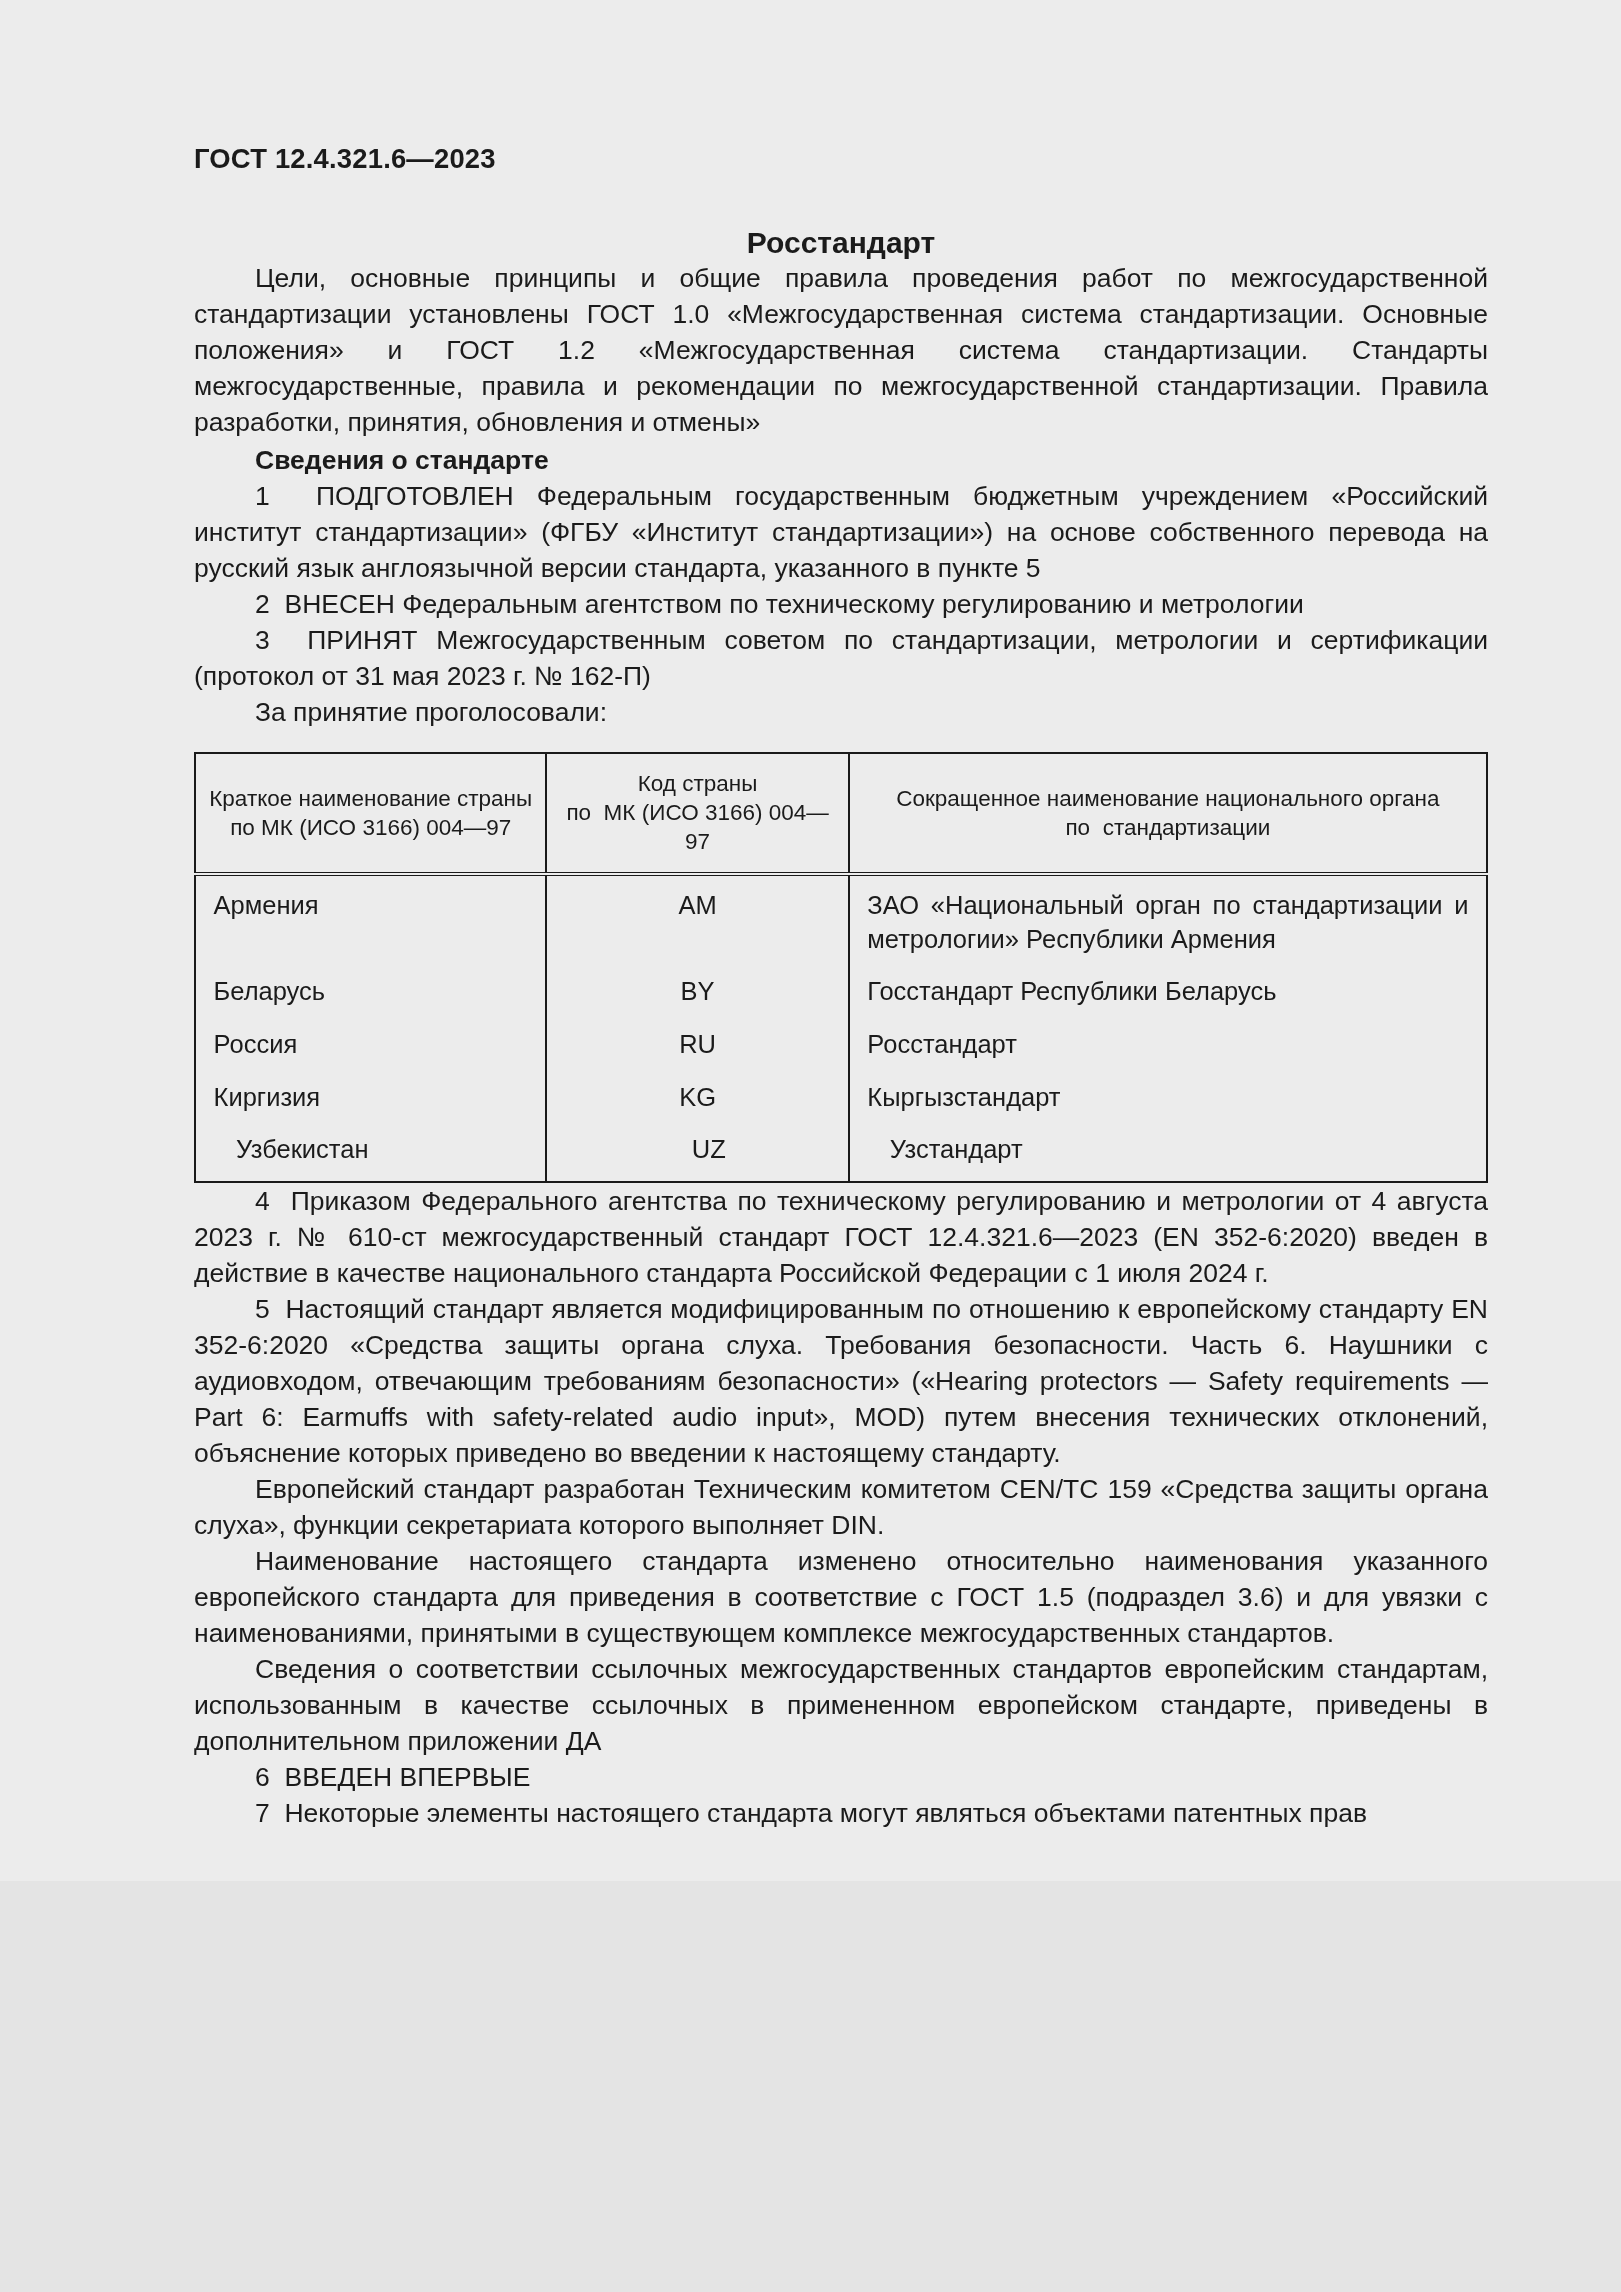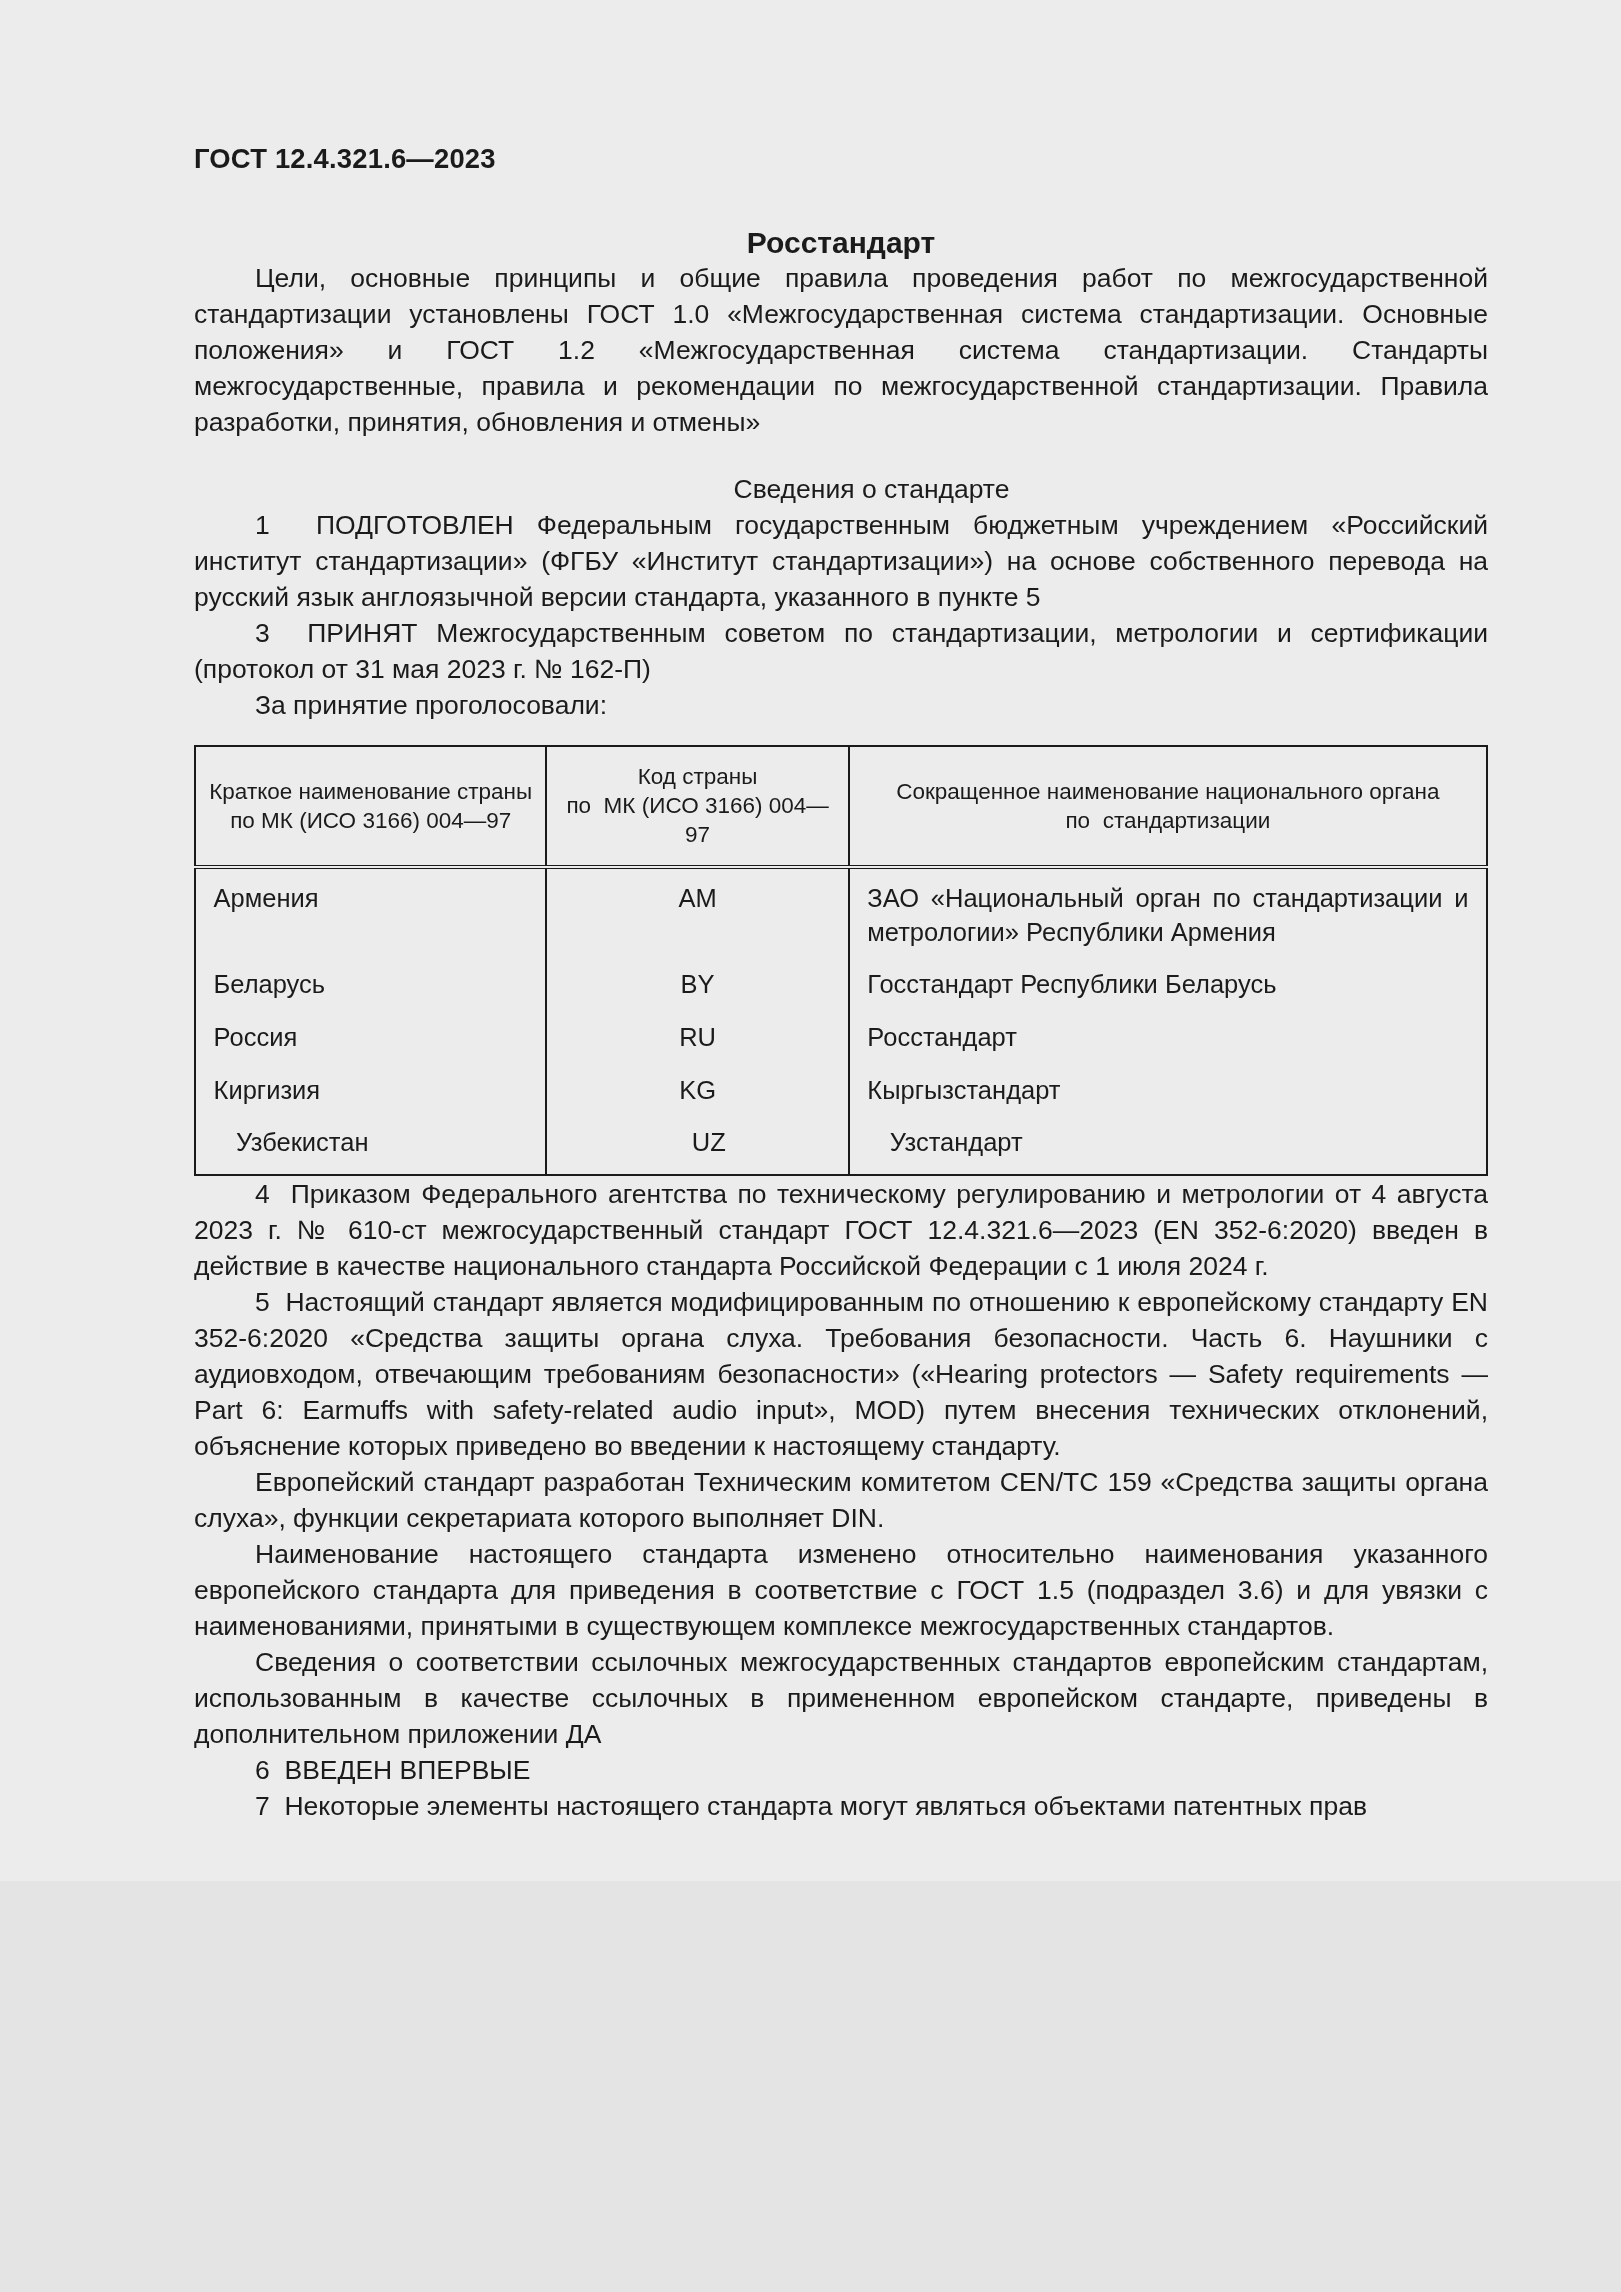--- a/index.html
+++ b/index.html
@@ -31,26 +31,25 @@
   }
   p.para {
     margin: 0;
     font-size: 26.5px;
     line-height: 36px;
     text-align: justify;
   }
   .indent { text-indent: 61px; }
   .mt-intro   { margin-top: 29px; }
   .subheading {
-    margin: 31px 0 0 0;
+    margin: 2px 0 0 0;
     font-size: 26.5px;
     line-height: 36px;
-    font-weight: normal;
+    font-weight: bold;
     text-indent: 61px;
-    text-align: center;
   }
   .mt-c1   { margin-top: 13.7px; }
   .mt-c2   { margin-top: 23.5px; }
   .mt-c3   { margin-top: 21.6px; }
   .mt-vote { margin-top: 29px; }
   .mt-c4   { margin-top: 35px; }
   .mt-c5   { margin-top: 25.5px; }
   .mt-c6   { margin-top: 29px; }
   .mt-c7   { margin-top: 35px; }
   .tight   { margin-top: 0; }
@@ -101,20 +100,21 @@
   <div class="doc-number">ГОСТ 12.4.321.6—2023</div>
 
   <div class="title">Росстандарт</div>
 
   <p class="para indent mt-intro">Цели, основные принципы и общие правила проведения работ по межгосударственной стандартизации установлены ГОСТ 1.0 «Межгосударственная система стандартизации. Основные положения» и ГОСТ 1.2 «Межгосударственная система стандартизации. Стандарты межгосударственные, правила и рекомендации по межгосударственной стандартизации. Правила разработки, принятия, обновления и отмены»</p>
 
   <p class="subheading">Сведения о стандарте</p>
 
   <p class="para indent mt-c1">1&nbsp; ПОДГОТОВЛЕН Федеральным государственным бюджетным учреждением «Российский институт стандартизации» (ФГБУ «Институт стандартизации») на основе собственного перевода на русский язык англоязычной версии стандарта, указанного в пункте 5</p>
 
+  <p class="para indent mt-c2">2&nbsp; ВНЕСЕН Федеральным агентством по техническому регулированию и метрологии</p>
 
   <p class="para indent mt-c3">3&nbsp; ПРИНЯТ Межгосударственным советом по стандартизации, метрологии и сертификации (протокол от 31 мая 2023 г. № 162-П)</p>
 
   <p class="para indent mt-vote">За принятие проголосовали:</p>
 
   <table class="vote-table">
     <colgroup>
       <col style="width:27.2%">
       <col style="width:23.4%">
       <col style="width:49.4%">

